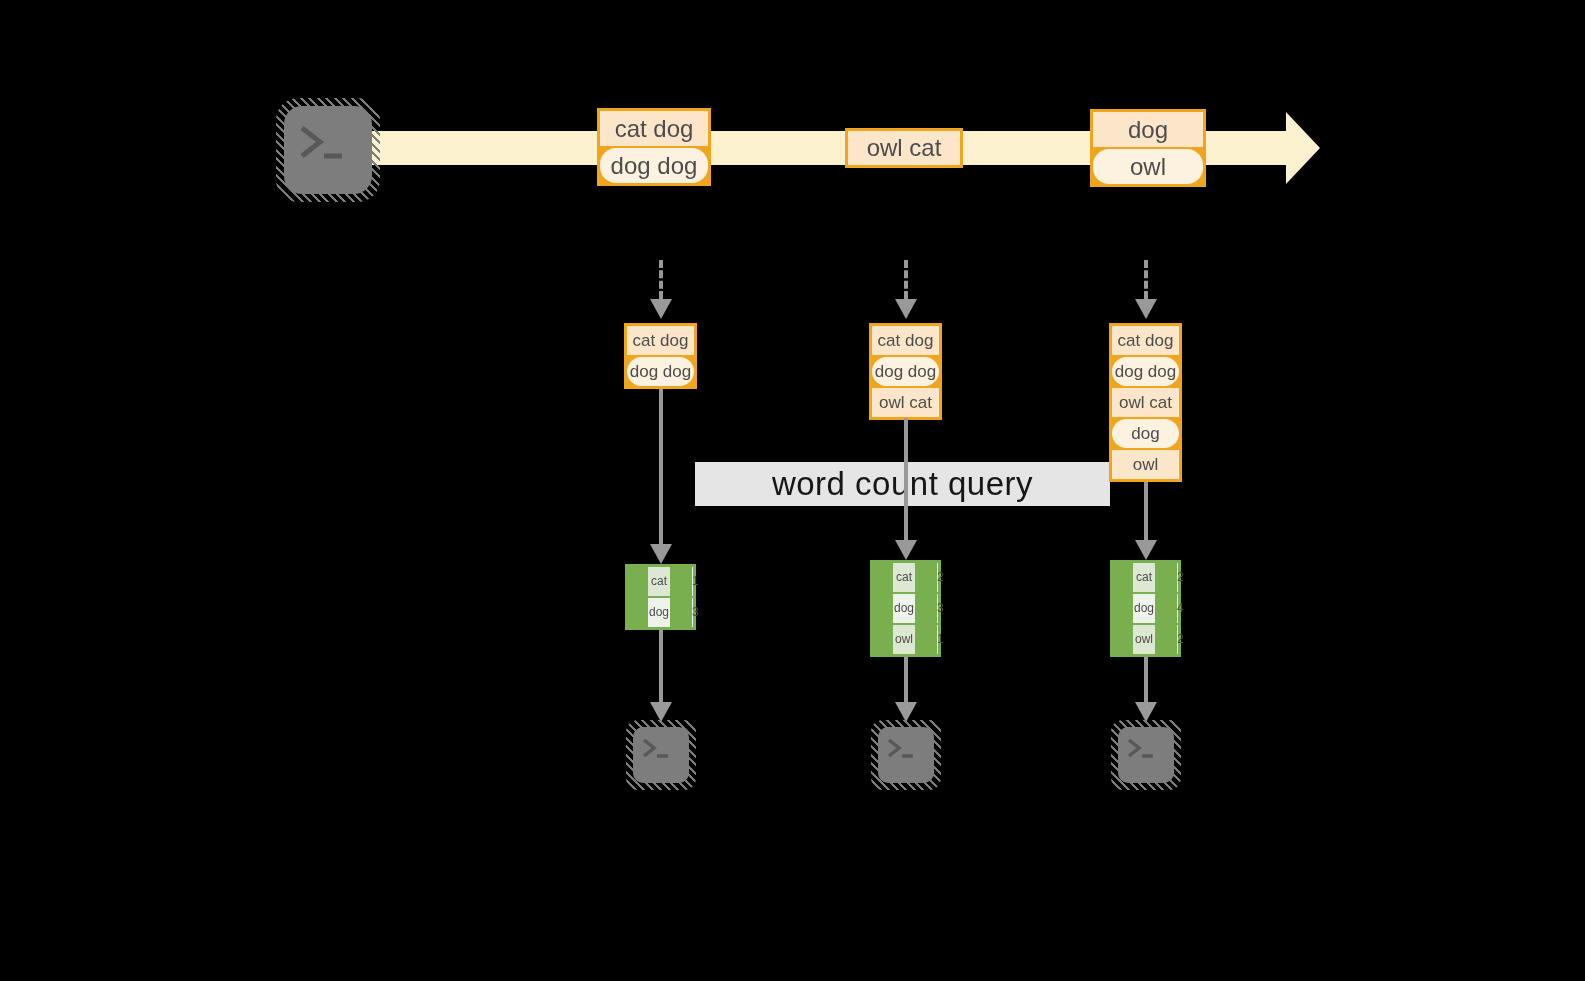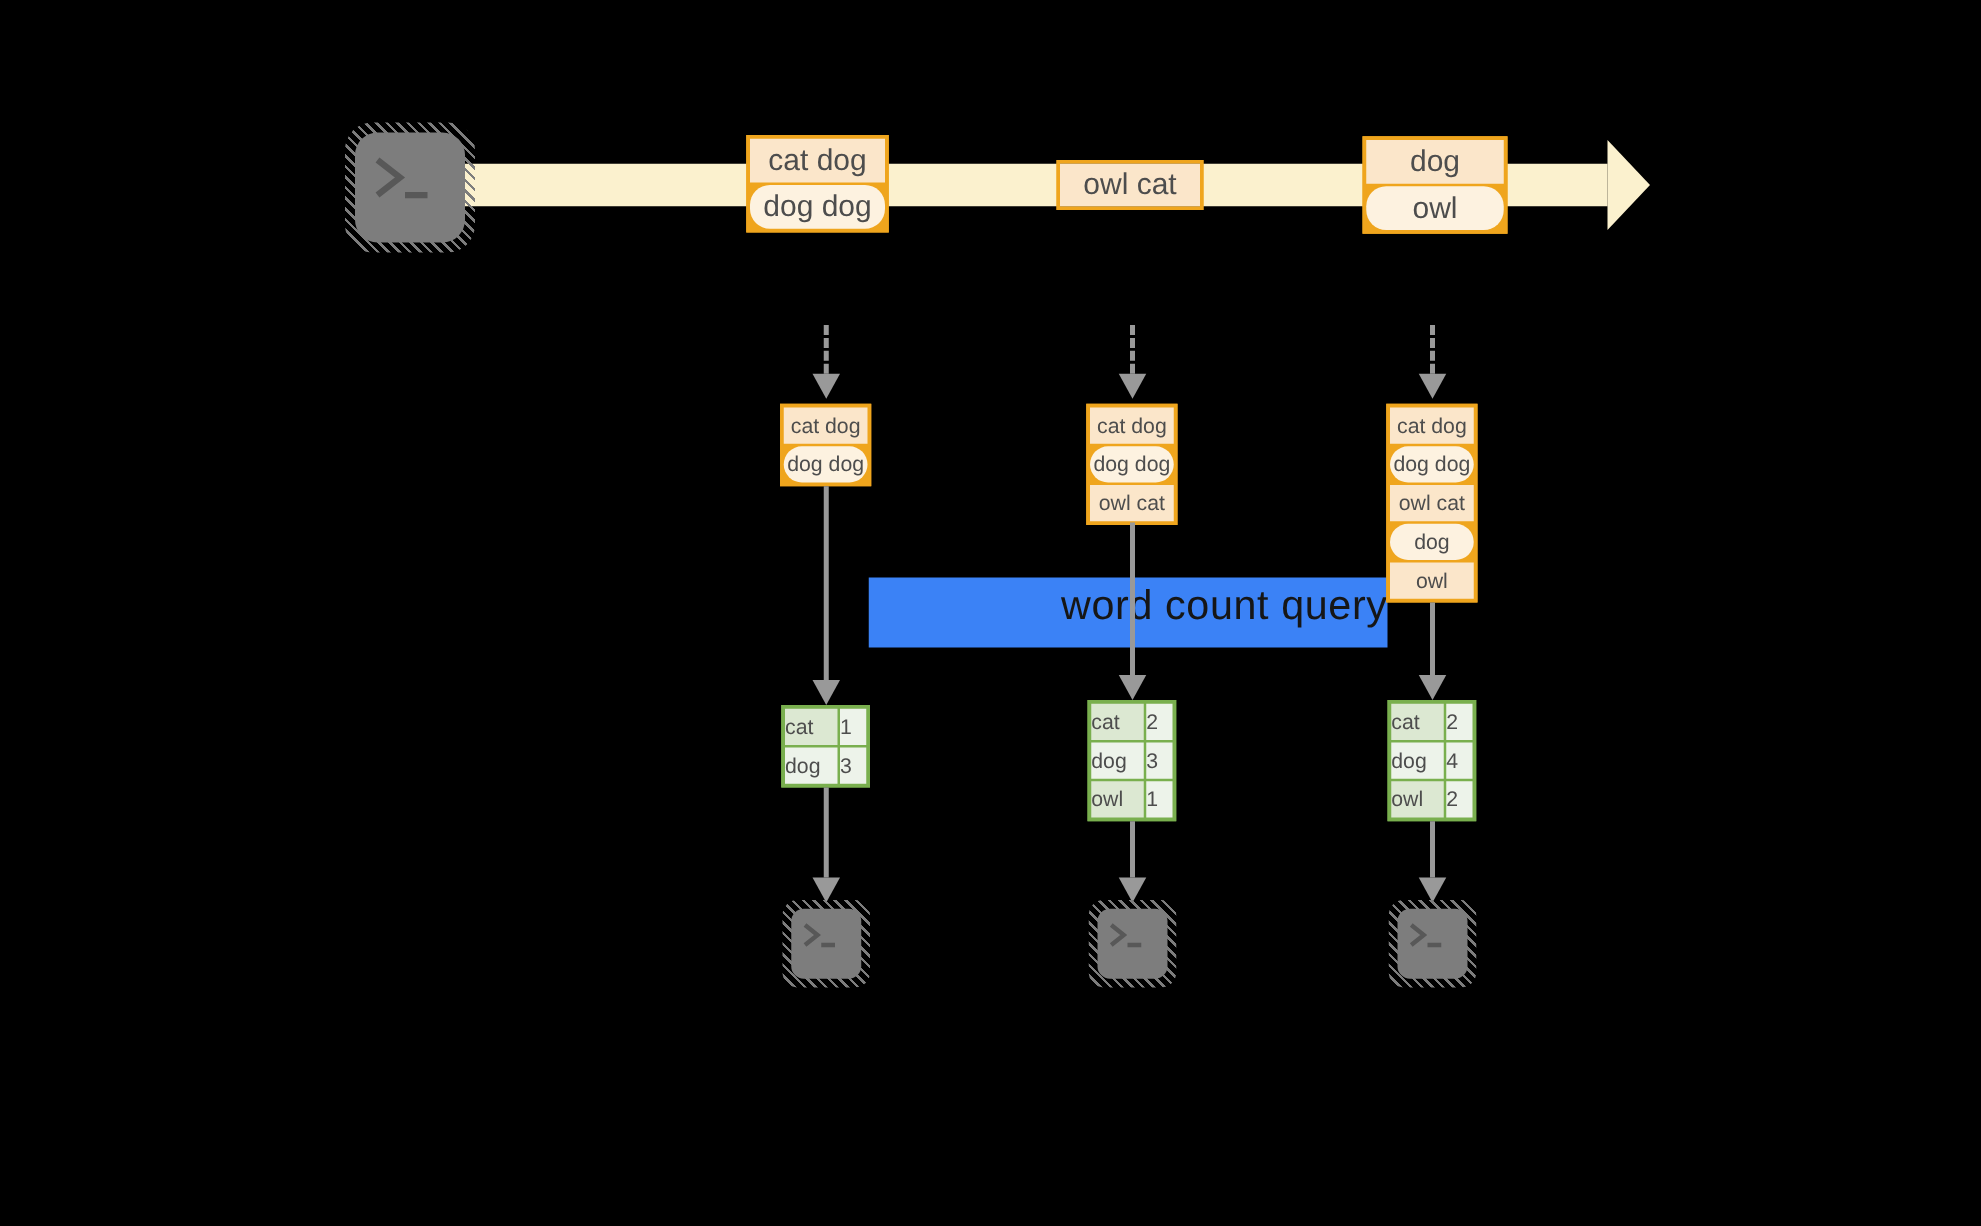--- a/index.html
+++ b/index.html
@@ -45,28 +45,28 @@
   .varrow .shaft { flex:1; width:0; }
   .varrow.dashed .shaft { border-left:4px dashed #999999; }
   .varrow.solid  .shaft { border-left:4px solid #999999; }
   .varrow .head { width:0; height:0; flex:0 0 auto;
             border-left:11px solid transparent; border-right:11px solid transparent;
             border-top:20px solid #999999; }
 
   
   .gtable { position:absolute; z-index:3; background:#79AF4E; border:3px solid #79AF4E;
             display:grid; grid-template-columns:42px 21px; gap:2px; }
-  .gcell { height:29px; line-height:29px; text-align:left; font-size:17px; color:#4d4d4d; }
+  .gcell { height:29px; line-height:29px; text-align:center; font-size:12px; color:#4d4d4d;margin-left:20px; }
   .gcell.w1 { background:#DCE8D2; }
   .gcell.w2 { background:#EDF3EA; }
   .gcell.n  { background:#EDF3EA; }
 
   
-  .banner { position:absolute; left:695px; top:462px; width:415px; height:56px;
-            background:#3b82f6; z-index:2; text-align:right; }
+  .banner { position:absolute; left:695px; top:462px; width:415px; height:44px;
+            background:#e5e5e5; z-index:2; text-align:center; }
   .banner span { position:relative; z-index:5; font-size:33px; line-height:44px;
             color:#161616; letter-spacing:0.5px; }
 </style>
 </head>
 <body>
 
 <div class="canvas">
 
   <div class="term" style="left:276px;top:98px;width:104px;height:104px;">
     <div class="hatch"></div>

